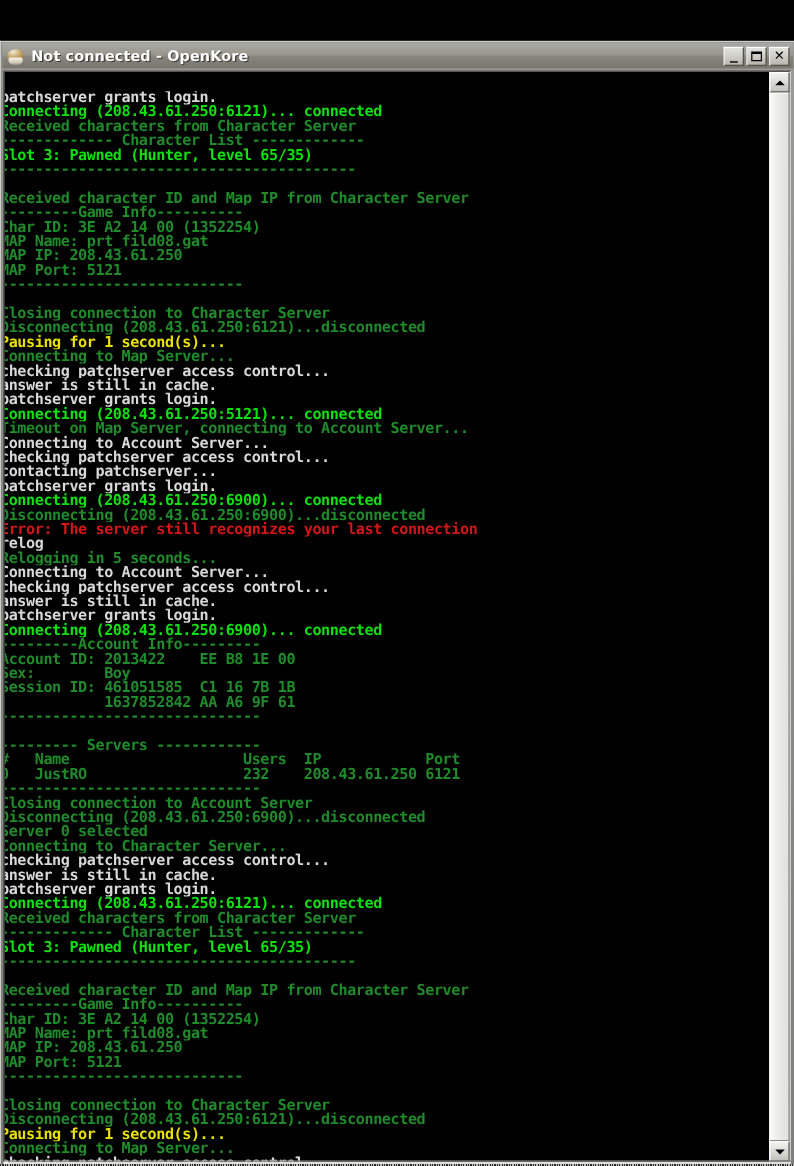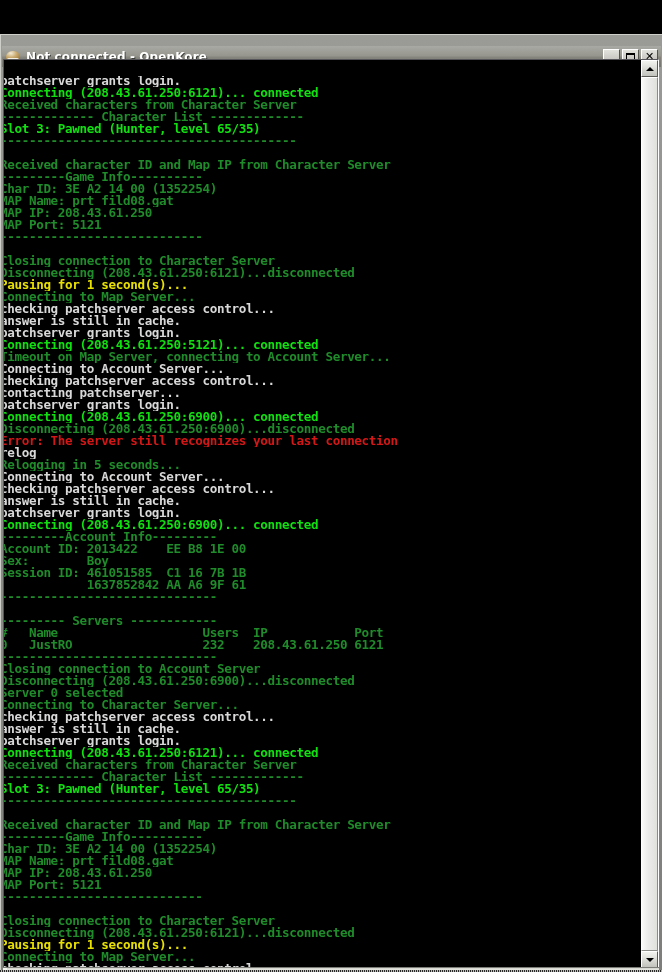--- a/index.html
+++ b/index.html
@@ -31,21 +31,21 @@
     height: 938px;
     background: linear-gradient(to bottom, #9a9a96 0%, #8e8e8a 40%, #7e7e7a 100%);
     border-top: 1px solid #cfcfca;
     border-left: 1px solid #cfcfca;
     box-sizing: border-box;
   }
 
   
   #titlebar {
     position: absolute;
-    left: 1px; top: 11px;
+    left: 1px; top: 1px;
     width: 659px;
     height: 21px;
     background: linear-gradient(to bottom, #a9a9a5 0%, #97978f 45%, #85857d 55%, #77776f 100%);
     display: flex;
     align-items: center;
     padding: 0 2px 0 3px;
     box-sizing: border-box;
   }
   #app-icon {
     width: 16px; height: 16px;

